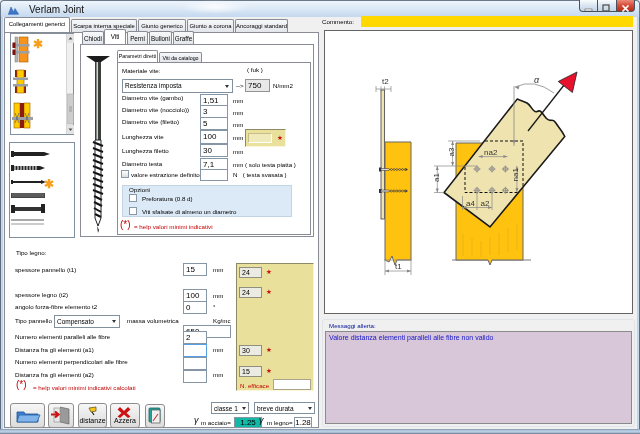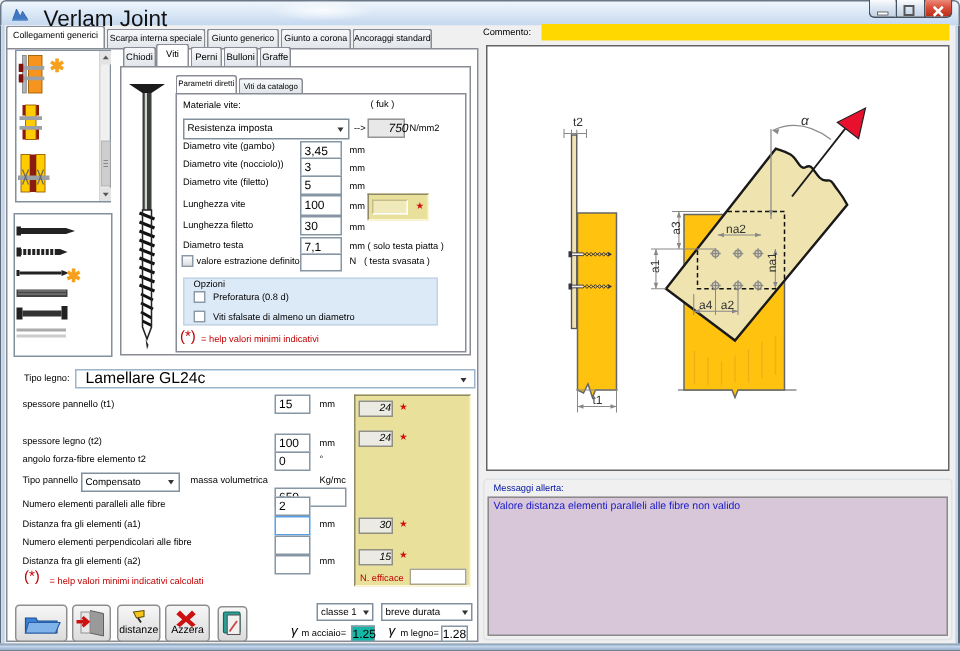--- a/index.html
+++ b/index.html
@@ -1,29 +1,29 @@
 <!DOCTYPE html>
 <html><head><meta charset="utf-8"><style>
 *{margin:0;padding:0;box-sizing:border-box;font-family:"Liberation Sans",sans-serif;}
 body{width:640px;height:434px;overflow:hidden;background:#f0f0f0;}
 .abs{position:absolute;}
 .lbl{position:absolute;font-size:6.2px;line-height:8px;white-space:nowrap;color:#000;}
 .tb{position:absolute;background:#fff;border:1px solid #8796a5;font-size:8px;line-height:11px;padding-left:2px;white-space:nowrap;}
-.gb{position:absolute;width:23px;height:11px;background:#ebebe3;border:1px solid #908f80;font-size:7px;line-height:10px;padding-left:13px;font-style:italic;}
+.gb{position:absolute;width:23px;height:11px;background:#ebebe3;border:1px solid #908f80;font-size:7px;line-height:10px;padding-left:2px;}
 .star{position:absolute;color:#cc1111;font-size:6.5px;line-height:7px;}
 .cb{position:absolute;width:8px;height:8px;background:linear-gradient(#fff,#ddd);border:1px solid #8a99a8;}
 .combo{position:absolute;background:#fff;border:1px solid #828f9c;font-size:6.5px;line-height:11px;padding-left:2px;white-space:nowrap;}
 .car{position:absolute;right:1px;top:4px;width:0;height:0;border-left:2.5px solid transparent;border-right:2.5px solid transparent;border-top:3px solid #333;}
 .red{color:#c00000;}
 #win{position:absolute;left:0;top:0;width:640px;height:434px;background:#f0f0f0;}
 #tbar{left:0;top:0;width:640px;height:17px;border-radius:4px 4px 0 0;background:linear-gradient(#eef5fc,#dce9f7 45%,#c5d8ef);border-top:1px solid #6a7889;border-left:1px solid #6a7889;border-right:1px solid #6a7889;}
 #bordL{left:0;top:17px;width:3px;height:412px;background:linear-gradient(90deg,#5d6b7a 0,#5d6b7a 1px,#cadced 1px,#b9cfe8 3px);}
 #bordR{left:637px;top:17px;width:3px;height:412px;background:linear-gradient(270deg,#5d6b7a 0,#5d6b7a 1px,#cadced 1px,#b9cfe8 3px);}
 #bordB{left:0;top:429px;width:640px;height:5px;background:linear-gradient(#7e93a8,#c3d6ec 40%,#9db4cc 80%,#5d6b7a);}
-#title{left:29px;top:4px;font-size:15px;color:#111;}
+#title{left:29px;top:4px;font-size:10px;color:#111;}
 .wbtn{top:0;height:12px;border:1px solid #46525e;border-top:none;}
 .tab{position:absolute;top:19px;height:13px;background:linear-gradient(#f6f8fa,#e2e5ea);border:1px solid #898c95;border-bottom:none;font-size:5.9px;text-align:center;line-height:13px;border-radius:2px 2px 0 0;white-space:nowrap;}
 #page{left:4px;top:32px;width:315px;height:396px;background:#fff;border:1px solid #898c95;}
 .list{position:absolute;background:#fff;border:1px solid #828f9c;}
 .itab{position:absolute;top:31px;height:13px;background:linear-gradient(#f6f8fa,#e2e5ea);border:1px solid #898c95;border-bottom:none;font-size:6.3px;text-align:center;line-height:13px;border-radius:2px 2px 0 0;white-space:nowrap;}
 .stab{position:absolute;top:52px;height:10px;background:linear-gradient(#f6f8fa,#e2e5ea);border:1px solid #898c95;border-bottom:none;font-size:5.5px;text-align:center;line-height:10px;border-radius:2px 2px 0 0;white-space:nowrap;}
 .btn{position:absolute;background:linear-gradient(#f7f7f7,#eaeaea 45%,#dcdcdc);border:1px solid #8e8e8e;border-radius:3px;}
 .btxt{position:absolute;width:100%;text-align:center;font-size:7px;line-height:8px;bottom:2px;}
 #tipoleg{left:50px;top:246px;width:267px;height:13px;background:#fff;border:1px solid #9cb4cc;font-size:10.5px;line-height:11px;padding-left:6px;}
 .tanp{position:absolute;background:#e9e09c;border-top:1px solid #8f8a66;border-left:1px solid #8f8a66;border-bottom:1px solid #fbf6d8;border-right:1px solid #fbf6d8;}
@@ -136,21 +136,21 @@
   <div class="abs" style="left:117px;top:62px;width:194px;height:173px;background:#fff;border:1px solid #898c95;"></div>
 
   <div class="lbl" style="left:122px;top:67px;">Materiale vite:</div>
   <div class="lbl" style="left:247px;top:66px;">( fuk )</div>
   <div class="combo" style="left:122px;top:79px;width:111px;height:14px;">Resistenza imposta<span class="car" style="right:3px;top:5px;"></span></div>
   <div class="lbl" style="left:236px;top:82px;">--&gt;</div>
   <div class="gb" style="left:245px;top:79px;width:25px;height:13px;background:#e8e8e8;border:1px solid #949494;line-height:12px;font-size:8px;">750</div>
   <div class="lbl" style="left:273px;top:82px;">N/mm2</div>
 
   <div class="lbl" style="left:122px;top:94px;">Diametro vite (gambo)</div>
-    <div class="tb" style="left:200px;top:94px;width:28px;height:13px;">3,45</div>
+    <div class="tb" style="left:200px;top:94px;width:28px;height:13px;">1,51</div>
     <div class="lbl" style="left:233px;top:97px;">mm</div>
   <div class="lbl" style="left:122px;top:106px;">Diametro vite (nocciolo))</div>
     <div class="tb" style="left:200px;top:105px;width:28px;height:13px;">3</div>
     <div class="lbl" style="left:233px;top:109px;">mm</div>
   <div class="lbl" style="left:122px;top:118px;">Diametro vite (filetto)</div>
     <div class="tb" style="left:200px;top:117px;width:28px;height:13px;">5</div>
     <div class="lbl" style="left:233px;top:121px;">mm</div>
 
   <div class="lbl" style="left:122px;top:133px;">Lunghezza vite</div>
     <div class="tb" style="left:200px;top:130px;width:28px;height:14px;">100</div>
@@ -174,21 +174,20 @@
   <div class="lbl" style="left:127px;top:186px;background:#dce9f6;padding:0 2px;">Opzioni</div>
   <div class="cb" style="left:129px;top:194px;background:#fff;"></div>
     <div class="lbl" style="left:142px;top:195px;">Preforatura (0.8 d)</div>
   <div class="cb" style="left:129px;top:207px;background:#fff;"></div>
     <div class="lbl" style="left:142px;top:208px;">Viti sfalsate di almeno un diametro</div>
 
   <div class="lbl red" style="left:120px;top:221px;font-size:10px;">(*)</div>
   <div class="lbl red" style="left:134px;top:223px;">= help valori minimi indicativi</div>
 
   <div class="lbl" style="left:16px;top:249px;">Tipo legno:</div>
-  <div id="tipoleg" class="abs">Lamellare GL24c<span class="car" style="right:5px;top:5px;"></span></div>
 
   <div class="lbl" style="left:15px;top:266px;">spessore pannello (t1)</div>
     <div class="tb" style="left:183px;top:263px;width:24px;height:13px;">15</div>
     <div class="lbl" style="left:213px;top:266px;">mm</div>
   <div class="tanp" style="left:236px;top:263px;width:78px;height:128px;"></div>
   <div class="gb" style="left:239px;top:267px;">24</div>
     <div class="star" style="left:266px;top:268px;">★</div>
   <div class="lbl" style="left:15px;top:291px;">spessore legno (t2)</div>
     <div class="tb" style="left:183px;top:289px;width:24px;height:13px;">100</div>
     <div class="lbl" style="left:213px;top:292px;">mm</div>
@@ -251,21 +250,21 @@
   <div class="btn" style="left:145px;top:404px;width:20px;height:24px;"><svg width="18" height="22">
         <rect x="3" y="3" width="11" height="14" rx="1" fill="#2aa198" stroke="#11635c" stroke-width="0.8"></rect>
         <rect x="5.5" y="5" width="8.5" height="13" fill="#f0f0f0" stroke="#555" stroke-width="0.7"></rect>
         <path d="M7 16 L12 9" stroke="#cc4444" stroke-width="1.2"></path>
       </svg></div>
 
   <div class="combo" style="left:211px;top:402px;width:38px;height:12px;">classe 1<span class="car" style="right:2px;top:4px;"></span></div>
   <div class="combo" style="left:254px;top:402px;width:61px;height:12px;">breve durata<span class="car" style="right:2px;top:4px;"></span></div>
   <div class="lbl" style="left:194px;top:416px;font-size:9px;font-style:italic;">γ</div>
   <div class="lbl" style="left:201px;top:419px;">m acciaio=</div>
-  <div class="tb" style="left:234px;top:417px;width:16px;height:11px;background:#14b8a6;text-align:center;padding-left:0;line-height:9px;">1.25</div>
+  <div class="tb" style="left:234px;top:417px;width:28px;height:11px;background:#14b8a6;text-align:center;padding-left:0;line-height:9px;">1.25</div>
   <div class="lbl" style="left:259px;top:416px;font-size:9px;font-style:italic;">γ</div>
   <div class="lbl" style="left:267px;top:419px;">m legno=</div>
   <div class="tb" style="left:294px;top:417px;width:18px;height:11px;text-align:center;padding-left:0;line-height:9px;">1.28</div>
 
   <div class="lbl" style="left:322px;top:18px;">Commento:</div>
   <div class="abs" style="left:361px;top:16px;width:272px;height:11px;background:#ffd800;"></div>
   <div class="abs" id="draw" style="left:324px;top:30px;width:309px;height:284px;background:#fff;border:1px solid #646464;">
     <svg width="308" height="282" style="position:absolute;left:0;top:0;">
 
       <text x="57" y="53" font-size="8" fill="#333">t2</text>

